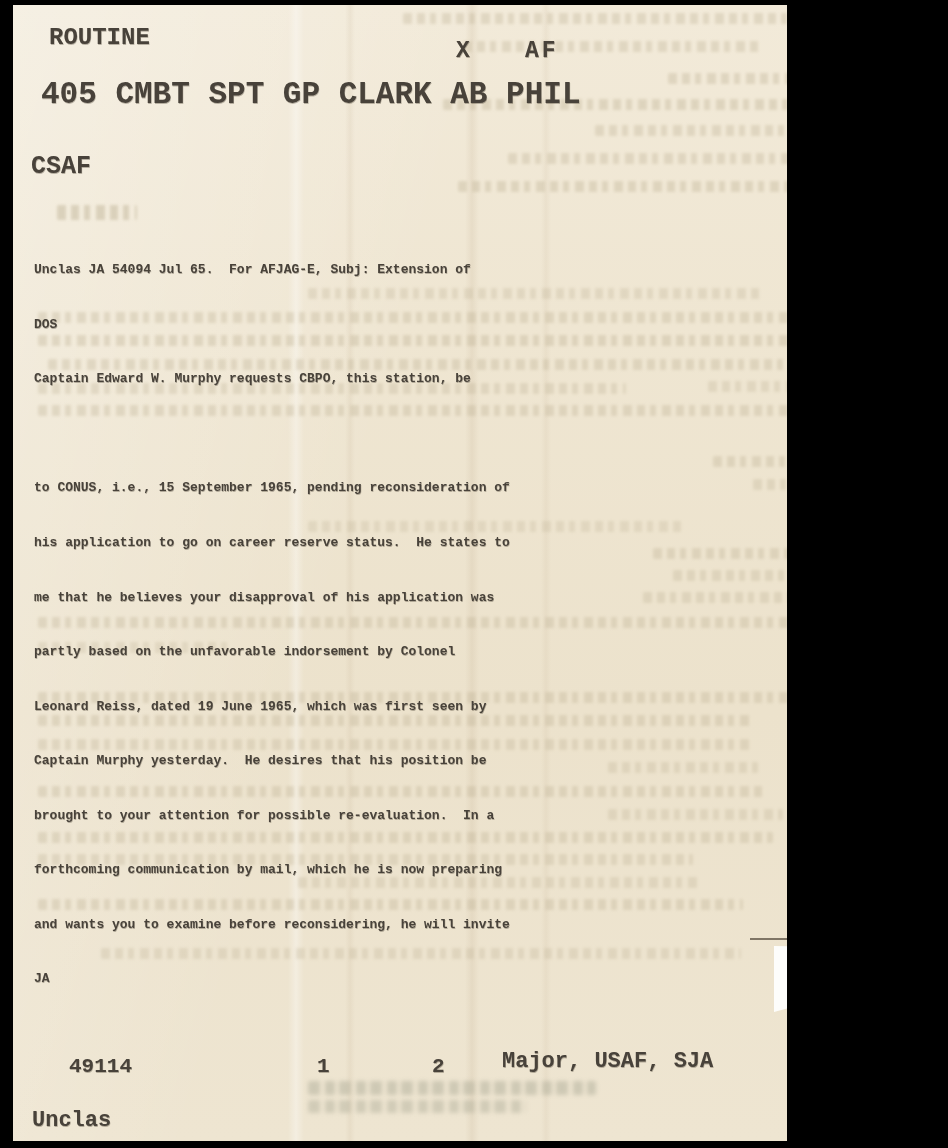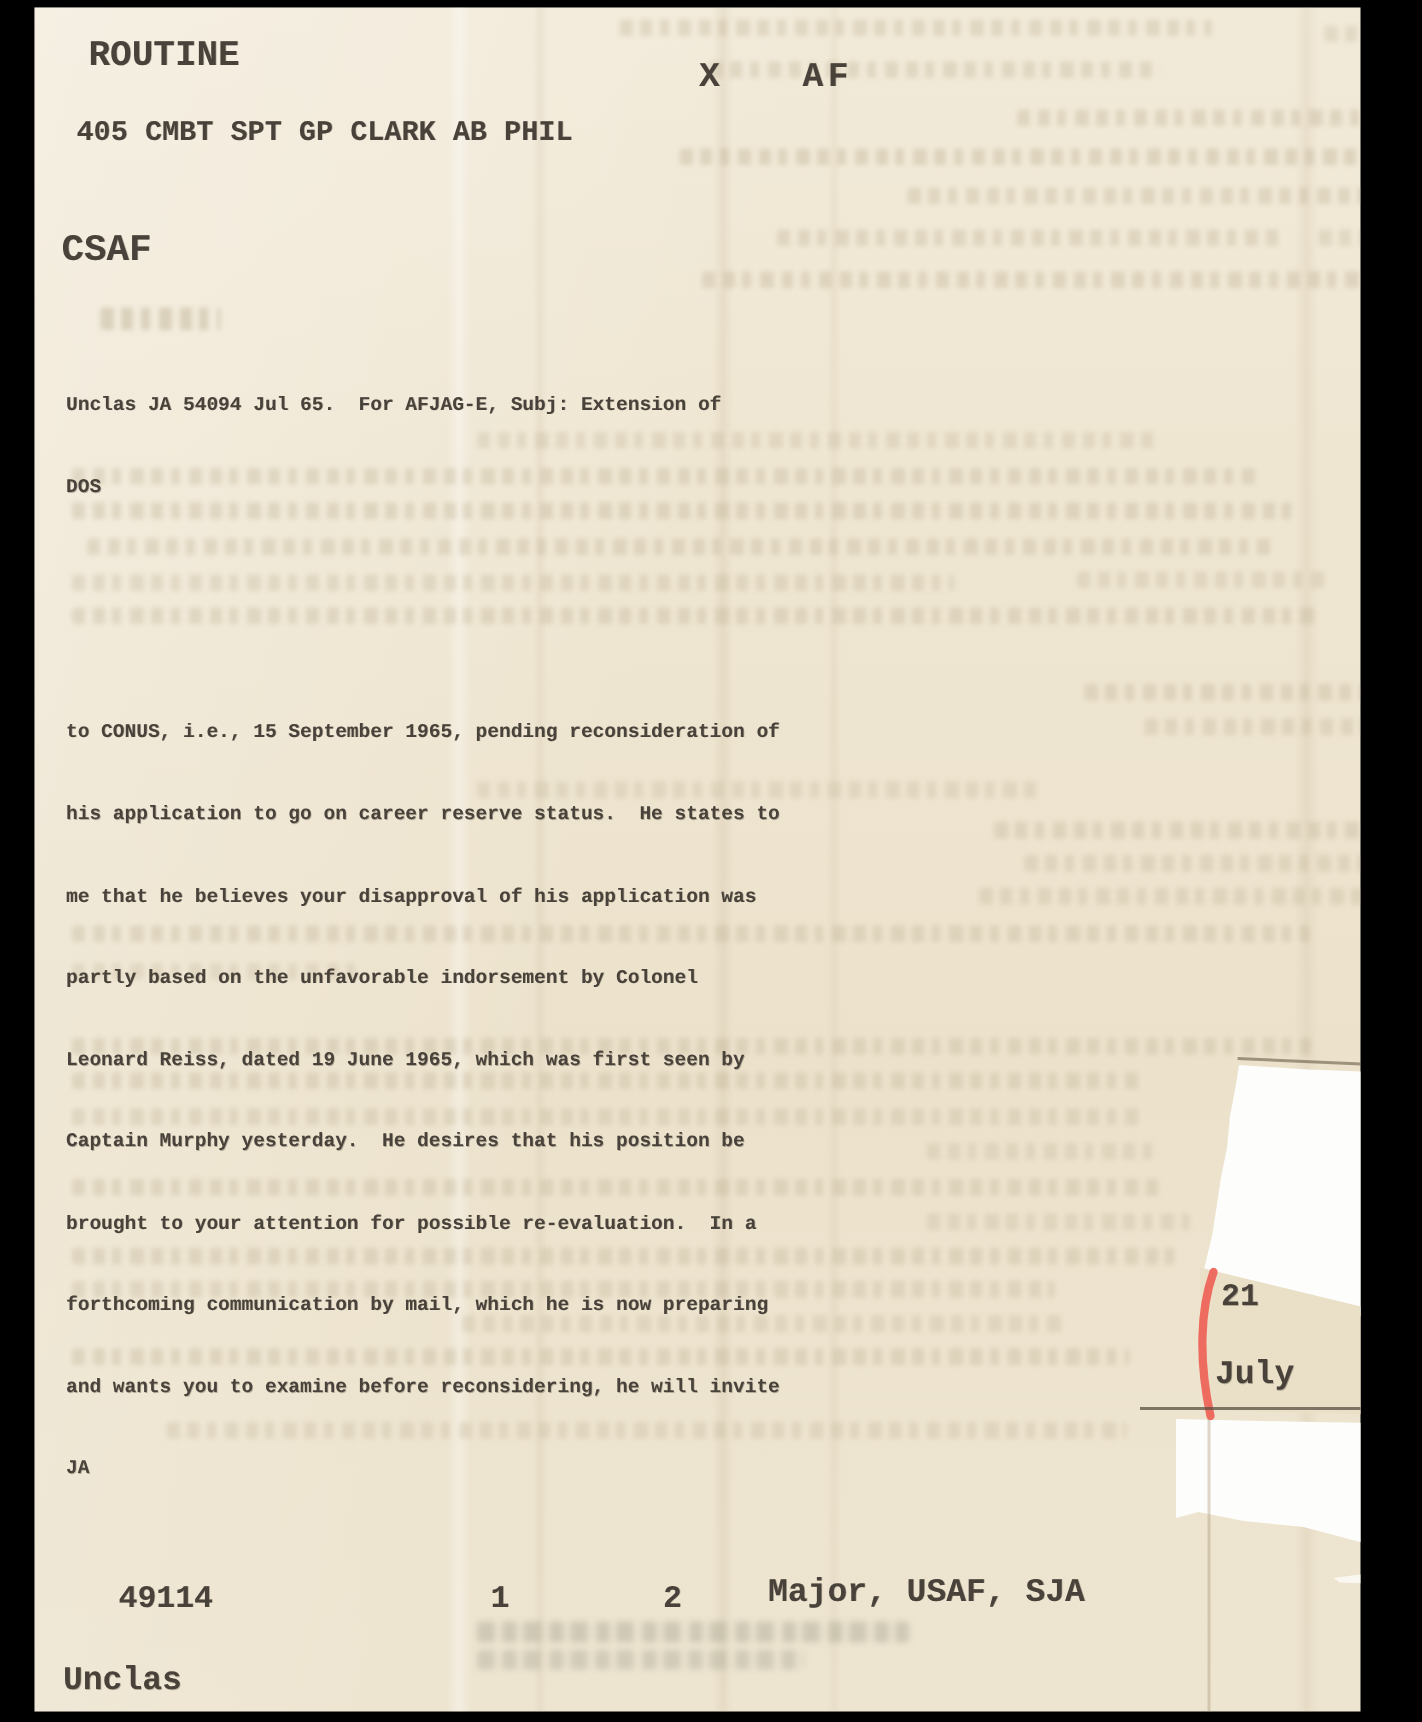--- a/index.html
+++ b/index.html
@@ -1,19 +1,19 @@
 <!DOCTYPE html>
 <html><head>
 <meta charset="utf-8">
 <style>
   html,body{margin:0;padding:0;background:#000;}
   body{width:948px;height:1148px;overflow:hidden;position:relative;
        font-family:"Liberation Sans", sans-serif;}
   .page{
-    position:absolute;left:23px;top:5px;width:884px;height:1136px;
+    position:absolute;left:13px;top:5px;width:774px;height:1136px;
     background:
       linear-gradient(105deg, rgba(255,255,255,.28), rgba(255,255,255,0) 45%),
       linear-gradient(180deg,#f2ead9 0%,#efe6d2 28%,#ece2cc 62%,#eee5d1 100%);
     overflow:hidden;
   }
   .type{
     position:absolute;
     font-family:"Liberation Mono","DejaVu Sans Mono",monospace;
     font-weight:bold;color:#48423a;white-space:pre;line-height:1;
     text-shadow:0.5px 0.6px 0 rgba(70,60,45,.35);
@@ -79,25 +79,26 @@
       <div class="ghost" style="left: 285px; top: 872px; width: 400px; height: 11px; opacity: 0.26;"></div>
       <div class="ghost" style="left: 25px; top: 894px; width: 705px; height: 11px; opacity: 0.3;"></div>
       <div class="ghost" style="left: 88px; top: 943px; width: 640px; height: 11px; opacity: 0.26;"></div>
       <div class="ghost g2" style="left: 295px; top: 1076px; width: 288px; height: 14px; opacity: 0.4;"></div>
       <div class="ghost g2" style="left: 295px; top: 1095px; width: 218px; height: 13px; opacity: 0.36;"></div>
     </div>
 
   <div class="type" style="left:36px;top:21px;font-size:24px;">ROUTINE</div>
   <div class="type" style="left:443px;top:35px;font-size:23px;">X</div>
   <div class="type" style="left:512px;top:35px;font-size:23px;letter-spacing:3px;">AF</div>
-  <div class="type" style="left:28px;top:74px;font-size:19px;">405 CMBT SPT GP CLARK AB PHIL</div>
+  <div class="type" style="left:28px;top:74px;font-size:31px;">405 CMBT SPT GP CLARK AB PHIL</div>
   <div class="type" style="left:18px;top:149px;font-size:25px;">CSAF</div>
 
   <div class="type bodyline" style="top:258px;">Unclas JA 54094 Jul 65.  For AFJAG-E, Subj: Extension of</div>
   <div class="type bodyline" style="top:313px;">DOS</div>
+  <div class="type bodyline" style="top:367px;">Captain Edward W. Murphy requests CBPO, this station, be</div>
   <div class="type bodyline" style="top:476px;">to CONUS, i.e., 15 September 1965, pending reconsideration of</div>
   <div class="type bodyline" style="top:531px;">his application to go on career reserve status.  He states to</div>
   <div class="type bodyline" style="top:586px;">me that he believes your disapproval of his application was</div>
   <div class="type bodyline" style="top:640px;">partly based on the unfavorable indorsement by Colonel</div>
   <div class="type bodyline" style="top:695px;">Leonard Reiss, dated 19 June 1965, which was first seen by</div>
   <div class="type bodyline" style="top:749px;">Captain Murphy yesterday.  He desires that his position be</div>
   <div class="type bodyline" style="top:804px;">brought to your attention for possible re-evaluation.  In a</div>
   <div class="type bodyline" style="top:858px;">forthcoming communication by mail, which he is now preparing</div>
   <div class="type bodyline" style="top:913px;">and wants you to examine before reconsidering, he will invite</div>
   <div class="type bodyline" style="top:967px;">JA</div>

